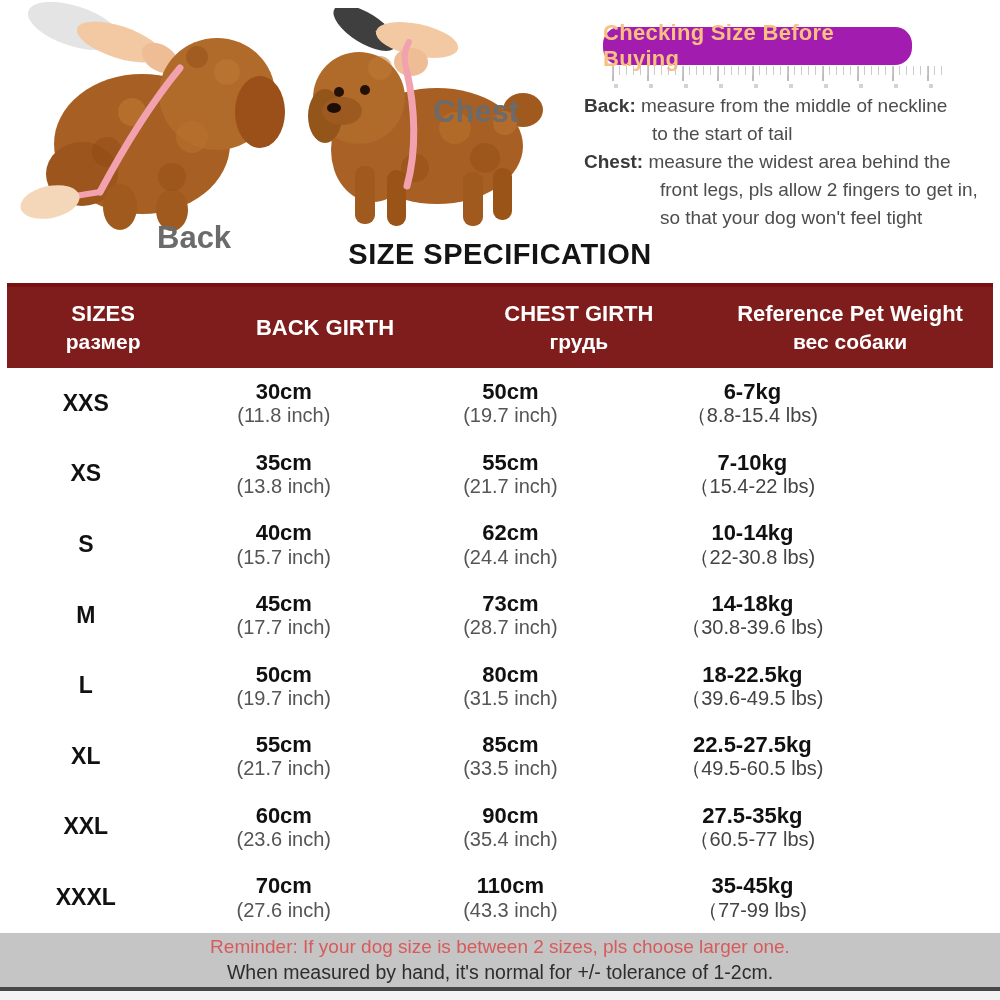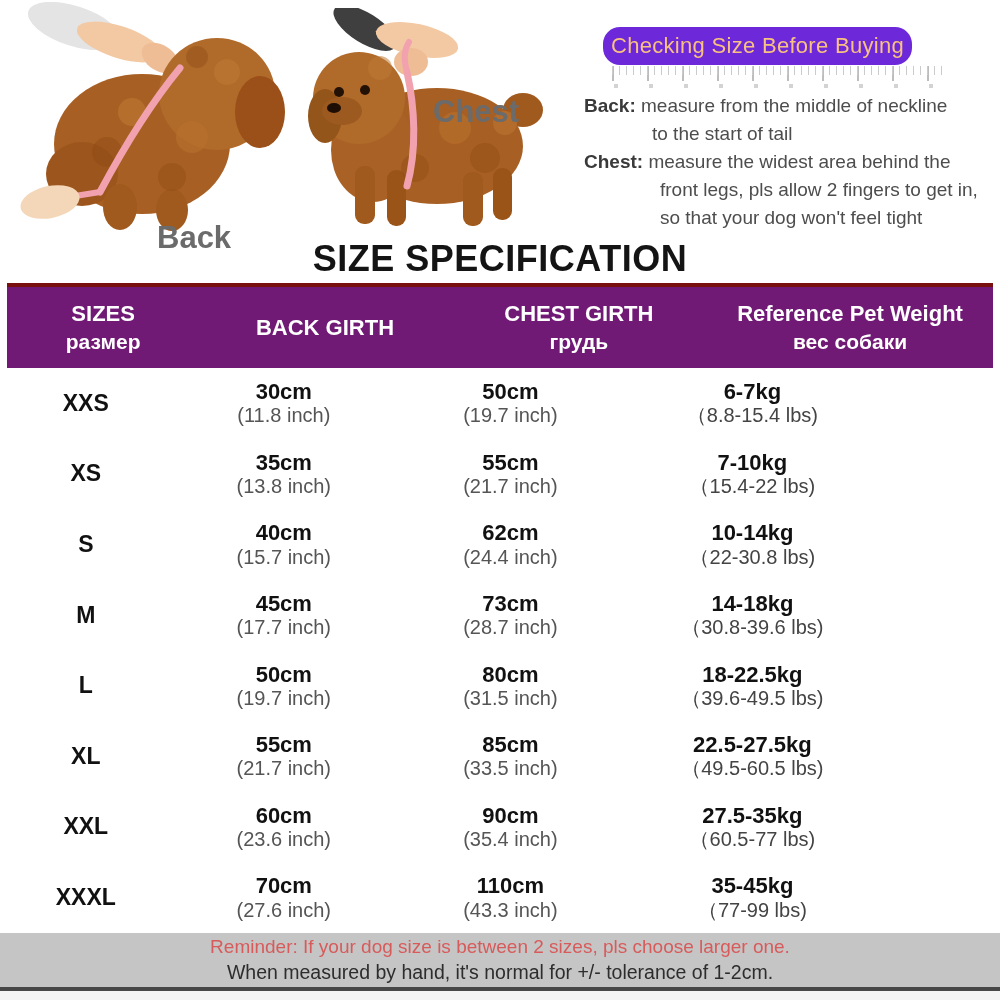--- a/index.html
+++ b/index.html
@@ -9,43 +9,43 @@
   
   .guide{position:absolute;left:0;top:0;width:1000px;height:240px;}
   .photo{position:absolute;}
   .photo-back{left:12px;top:2px;width:275px;height:232px;}
   .photo-chest{left:295px;top:8px;width:252px;height:226px;}
   .photo-label{position:absolute;font-weight:bold;color:#6b6b6b;margin-top:48px;}
   .label-back{left:157px;top:172px;font-size:31px;}
   .label-chest{left:433px;top:46px;font-size:31px;}
 
   .badge{position:absolute;left:603px;top:27px;width:309px;height:38px;border-radius:17px;
-         background:#6d28d9;display:flex;align-items:center;justify-content:center;
-         font-weight:normal;font-size:22px;color:#f8c081;letter-spacing:.3px;}
+         background:#a21caf;display:flex;align-items:center;justify-content:center;
+         font-weight:bold;font-size:22px;color:#f8c081;letter-spacing:.3px;}
   .ruler{position:absolute;left:612px;top:66px;width:336px;height:26px;opacity:.85;}
   .ruler .minor{position:absolute;left:0;right:0;top:0;height:9px;
         background:repeating-linear-gradient(90deg,#c2c2c2 0 1.5px,transparent 1.5px 7px);}
   .ruler .major{position:absolute;left:0;right:0;top:0;height:15px;
         background:repeating-linear-gradient(90deg,#b2b2b2 0 2px,transparent 2px 35px);}
   .ruler .nums{position:absolute;left:2px;right:0;top:18px;height:4px;
         background:repeating-linear-gradient(90deg,#cccccc 0 4px,transparent 4px 35px);}
 
   .instr{position:absolute;left:584px;top:92px;width:416px;font-size:19px;line-height:28px;color:#4d4d4d;}
   .instr .line{white-space:nowrap;}
   .instr .term{font-weight:bold;color:#3a3a3a;}
   .ind-back{padding-left:68px;}
   .ind-chest{padding-left:76px;}
 
   
   .size-title{position:absolute;left:0;top:238px;width:1000px;text-align:center;
-        font-size:36px;font-weight:bold;color:#141414;letter-spacing:.5px;}
+        font-size:29px;font-weight:bold;color:#141414;letter-spacing:.5px;}
 
   
   .tbl{position:absolute;left:0;top:283px;width:1000px;}
-  .thead{margin:0 7px;height:81px;background:#701a75;border-top:4px solid #77100f;
+  .thead{margin:0 7px;height:81px;background:#7f1d1d;border-top:4px solid #77100f;
          display:grid;grid-template-columns:19.5% 25.5% 26% 29%;align-items:center;
          text-align:center;color:#ffffff;}
   .th .en{font-size:22px;font-weight:bold;}
   .th .ru{font-size:21px;font-weight:bold;margin-top:3px;}
   .tbody{width:880px;}
   .tr{display:grid;grid-template-columns:19.5% 25.5% 26% 29%;height:70.6px;
       align-items:center;text-align:center;}
   .size-cell{font-size:23px;font-weight:bold;color:#111111;}
   .val{font-size:22px;font-weight:bold;color:#111111;line-height:1.15;}
   .sub{font-size:20px;color:#555555;line-height:1.15;}

